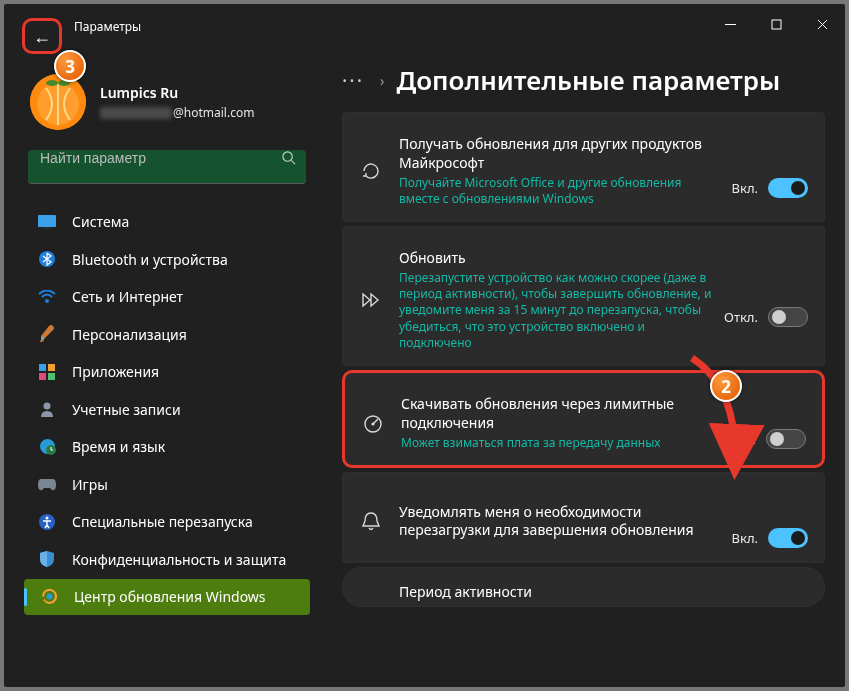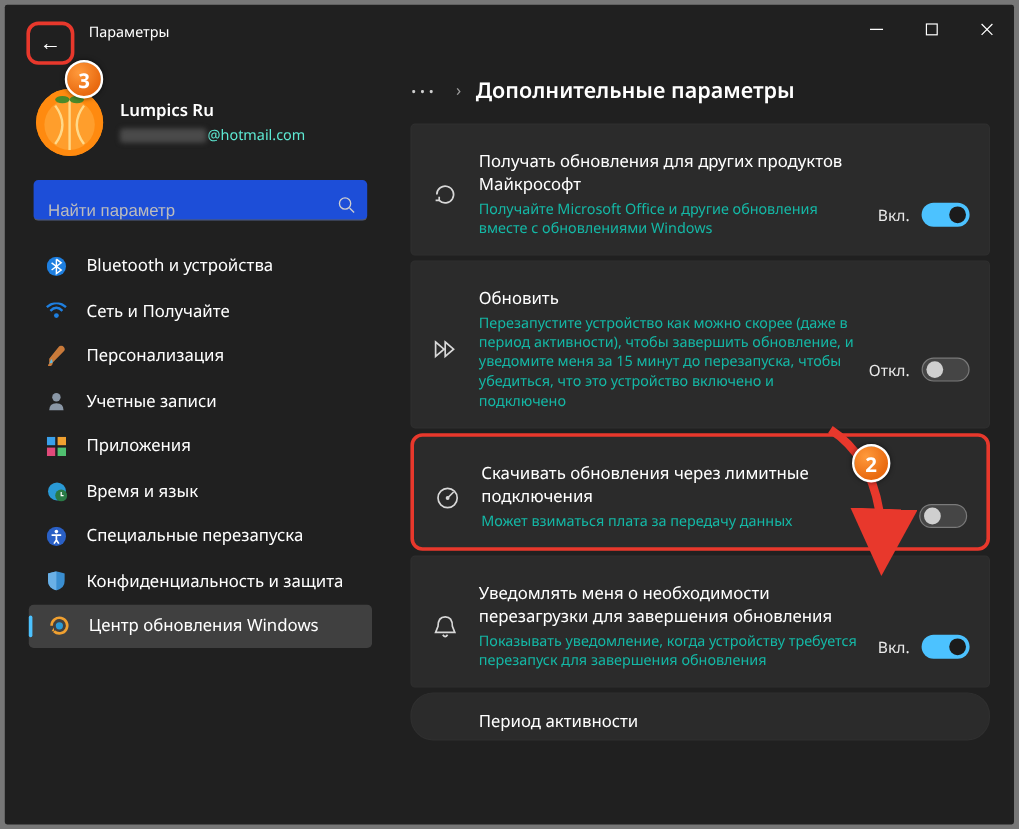--- a/index.html
+++ b/index.html
@@ -80,57 +80,57 @@
     padding: 16px 8px 14px 10px;
   }
   .avatar {
     width: 56px; height: 56px;
     border-radius: 50%;
     background: #ff8a0f;
     overflow: hidden; flex: 0 0 auto;
   }
   .acc-txt { margin-left: 14px; }
   .acc-name { font-size: 14px; font-weight: 600; color: #fff; }
-  .acc-email-row { font-size: 12px; color: #5eead4; display: flex; align-items: center; margin-top: 2px; }
+  .acc-email-row { font-size: 12px; color: #e5e5e5; display: flex; align-items: center; margin-top: 2px; }
   .acc-blur {
     display: inline-block;
     width: 72px; height: 12px;
     background: #4a4a4a;
     border-radius: 3px;
     filter: blur(2px);
     margin-right: 1px;
   }
   .search {
     margin: 6px 8px 18px 8px;
-    background: #1d4ed8;
+    background: #14532d;
     border-bottom: 1px solid #5a5a5a;
     border-radius: 4px;
     height: 34px;
-    display: flex; align-items: flex-end;
+    display: flex; align-items: flex-start;
     padding: 0 10px 0 12px;
   }
   .search input {
     flex: 1; background: transparent; border: none; outline: none;
     color: #fff; font-size: 14px;
   }
   .search input::placeholder { color: #bcbcbc; }
   .search-icon { color: #cfcfcf; font-size: 14px; }
   .nav { list-style: none; }
   .nav-item {
     height: 36px;
     display: flex; align-items: center;
     padding: 0 12px 0 14px;
     border-radius: 4px;
     font-size: 14px;
     color: #fff;
     cursor: pointer;
     margin: 1.5px 4px;
     position: relative;
   }
-  .nav-item.selected { background: #404040; padding-left: 16px; }
+  .nav-item.selected { background: #4d7c0f; padding-left: 16px; }
   .nav-item.selected::before {
     content: ""; position: absolute; left: 0; top: 9px; bottom: 9px;
     width: 3px; border-radius: 2px; background: #4cc2ff;
   }
   .nav-ico {
     width: 18px; height: 18px;
     margin-right: 16px;
     flex: 0 0 auto;
     display: flex; align-items: center; justify-content: center;
   }
@@ -138,21 +138,21 @@
   
   .main {
     flex: 1;
     padding: 8px 20px 0 22px;
     overflow: hidden;
     position: relative;
   }
   .crumb-row { display: flex; align-items: center; margin: 6px 0 14px 0; }
   .dots { color: #cfcfcf; font-size: 20px; letter-spacing: 2px; margin-right: 12px; cursor: pointer; }
   .chev { color: #9a9a9a; margin: 0 12px 0 4px; font-size: 14px; }
-  .page-title { font-size: 18px; font-weight: 600; }
+  .page-title { font-size: 26px; font-weight: 600; }
   .cards { display: flex; flex-direction: column; gap: 4px; margin-top: 10px; }
   .card {
     background: #2b2b2b;
     border: 1px solid #2f2f2f;
     border-radius: 4px;
     padding: 22px 16px 14px 14px;
     display: flex; align-items: center;
     min-height: 64px;
   }
   .card.highlight {
@@ -262,75 +262,92 @@
           <svg width="15" height="15" viewBox="0 0 16 16" fill="none">
               <circle cx="7" cy="7" r="5" stroke="#cfcfcf" stroke-width="1.2"></circle>
               <path d="M11 11 L15 15" stroke="#cfcfcf" stroke-width="1.2"></path>
             </svg>
         </span>
       </div>
 
       <ul class="nav">
         <li class="nav-item">
           <span class="nav-ico">
+            <svg width="18" height="14" viewBox="0 0 18 14">
+                <rect x="0" y="0" width="18" height="12" rx="1" fill="#3aa0ea"></rect>
+                <rect x="6" y="12" width="6" height="2" fill="#2a2a2a"></rect>
+              </svg>
+          </span>
+          <span>Система</span>
+        </li>
+        <li class="nav-item">
+          <span class="nav-ico">
             <svg width="16" height="16" viewBox="0 0 16 16">
                 <circle cx="8" cy="8" r="8" fill="#1e7fe0"></circle>
                 <path d="M8 2 v12 l4-3 -8-6 M8 2 l4 3 -8 6" stroke="#fff" stroke-width="1.2" fill="none"></path>
               </svg>
           </span>
           <span>Bluetooth и устройства</span>
         </li>
         <li class="nav-item">
           <span class="nav-ico">
             <svg width="18" height="14" viewBox="0 0 18 14">
                 <path d="M1 4 Q9 -3 17 4" stroke="#1e7fe0" stroke-width="2" fill="none"></path>
                 <path d="M4 7 Q9 2 14 7" stroke="#1e7fe0" stroke-width="2" fill="none"></path>
                 <circle cx="9" cy="11" r="2" fill="#1e7fe0"></circle>
               </svg>
           </span>
-          <span>Сеть и Получайте</span>
+          <span>Сеть и Интернет</span>
         </li>
         <li class="nav-item">
           <span class="nav-ico">
             <svg width="18" height="18" viewBox="0 0 18 18">
                 <path d="M3 15 Q1 17 3 17 Q6 17 6 14 L15 5 Q17 3 15 1 Q13 -1 11 1 L3 11 Z" fill="#c97a3a"></path>
                 <path d="M3 15 L6 14 5 11 Z" fill="#58bce8"></path>
               </svg>
           </span>
           <span>Персонализация</span>
-        </li>
-        <li class="nav-item">
-          <span class="nav-ico">
-            <svg width="16" height="16" viewBox="0 0 16 16">
-                <circle cx="8" cy="5" r="3.5" fill="#8a97a6"></circle>
-                <path d="M2 16 Q2 10 8 10 Q14 10 14 16 Z" fill="#8a97a6"></path>
-              </svg>
-          </span>
-          <span>Учетные записи</span>
         </li>
         <li class="nav-item">
           <span class="nav-ico">
             <svg width="16" height="16" viewBox="0 0 16 16">
                 <rect x="0" y="0" width="7" height="7" fill="#3aa0ea"></rect>
                 <rect x="9" y="0" width="7" height="7" fill="#f0a030"></rect>
                 <rect x="0" y="9" width="7" height="7" fill="#e04a7a"></rect>
                 <rect x="9" y="9" width="7" height="7" fill="#50c070"></rect>
               </svg>
           </span>
           <span>Приложения</span>
         </li>
         <li class="nav-item">
           <span class="nav-ico">
+            <svg width="16" height="16" viewBox="0 0 16 16">
+                <circle cx="8" cy="5" r="3.5" fill="#8a97a6"></circle>
+                <path d="M2 16 Q2 10 8 10 Q14 10 14 16 Z" fill="#8a97a6"></path>
+              </svg>
+          </span>
+          <span>Учетные записи</span>
+        </li>
+        <li class="nav-item">
+          <span class="nav-ico">
             <svg width="17" height="17" viewBox="0 0 17 17">
                 <circle cx="8.5" cy="8.5" r="7.5" fill="#2a9ad6"></circle>
                 <circle cx="12" cy="12" r="5" fill="#2a7a46"></circle>
                 <path d="M12 9 v3 h2" stroke="#fff" stroke-width="1" fill="none"></path>
               </svg>
           </span>
           <span>Время и язык</span>
+        </li>
+        <li class="nav-item">
+          <span class="nav-ico">
+            <svg width="18" height="14" viewBox="0 0 18 14">
+                <path d="M3 2 h12 q3 0 3 6 q0 6 -4 5 l-2-2 h-6 l-2 2 q-4 1 -4-5 q0-6 3-6" fill="#7a8592"></path>
+              </svg>
+          </span>
+          <span>Игры</span>
         </li>
         <li class="nav-item">
           <span class="nav-ico">
             <svg width="16" height="16" viewBox="0 0 16 16">
                 <circle cx="8" cy="8" r="8" fill="#2a60c6"></circle>
                 <circle cx="8" cy="4" r="1.5" fill="#fff"></circle>
                 <path d="M4 7 h8 M8 7 v4 M6 14 l2-3 l2 3" stroke="#fff" stroke-width="1.4" fill="none"></path>
               </svg>
           </span>
           <span>Специальные перезапуска</span>
@@ -425,21 +442,20 @@
 
         <div class="card">
           <div class="card-ico">
             <svg width="20" height="22" viewBox="0 0 20 22" fill="none">
                 <path d="M10 3 Q4 3 4 11 L2 16 H18 L16 11 Q16 3 10 3 Z" stroke="#d8d8d8" stroke-width="1.4"></path>
                 <path d="M8 18 Q10 21 12 18" stroke="#d8d8d8" stroke-width="1.4" fill="none"></path>
               </svg>
           </div>
           <div class="card-body">
             <div class="card-title">Уведомлять меня о необходимости перезагрузки для завершения обновления</div>
-            <div class="card-desc">Показывать уведомление, когда устройству требуется перезапуск для завершения обновления</div>
           </div>
           <div class="card-ctrl">
             <span class="state-lbl">Вкл.</span>
             <div class="toggle on">
                 <div class="knob"></div>
               </div>
           </div>
         </div>
 
         <div class="card" style="min-height:30px; padding-top:10px; padding-bottom:0; overflow:hidden;border-radius:19px;">

